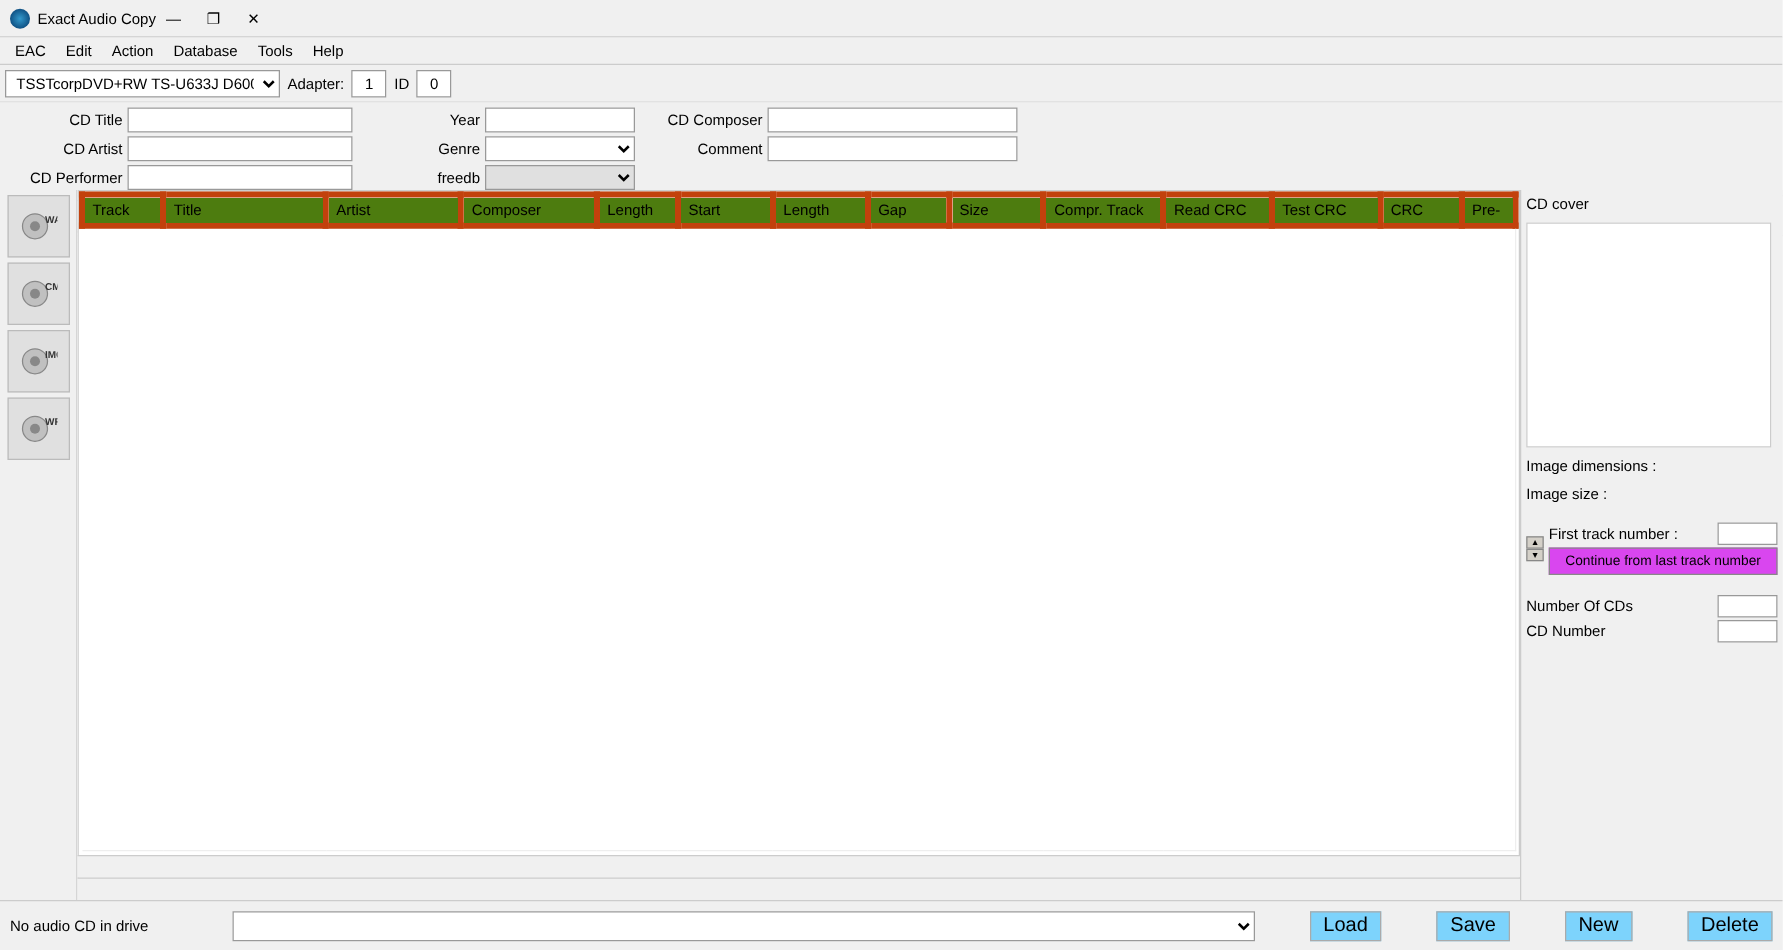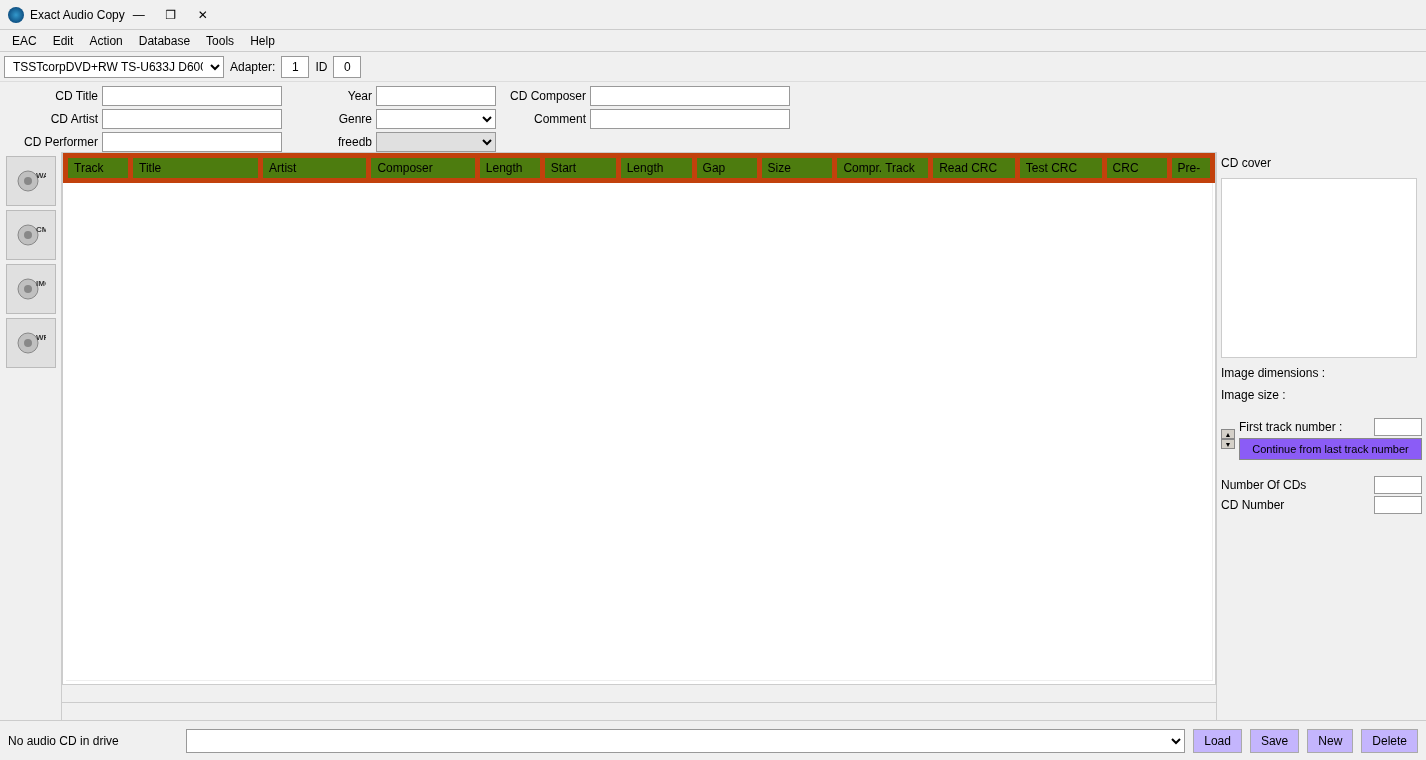--- a/index.html
+++ b/index.html
@@ -81,20 +81,21 @@
       background: #fff;
       font-size: 12px;
       text-align: center;
     }
 
     
     #cd-info {
       background: #f0f0f0;
       padding: 4px 8px;
       display: flex;
+      gap: 12px;
       align-items: flex-start;
       border-bottom: 1px solid #ddd;
     }
     #cd-info .col { display: flex; flex-direction: column; gap: 3px; }
     #cd-info .row { display: flex; align-items: center; gap: 4px; }
     #cd-info .row label { font-size: 12px; width: 90px; text-align: right; }
     #cd-info .row input[type=text] {
       height: 20px;
       font-size: 12px;
       border: 1px solid #999;
@@ -243,21 +244,21 @@
       width: 48px;
       height: 18px;
       border: 1px solid #999;
       background: #fff;
       font-size: 12px;
       text-align: center;
     }
     #continue-btn {
       width: 100%;
       height: 22px;
-      background: #8b5cf6;
+      background: #d946ef;
       border: 1px solid #888;
       cursor: pointer;
       font-size: 11px;
       text-align: center;
     }
 
     
     #status-bar {
       position: absolute;
       left: 0; right: 0; bottom: 0;
@@ -276,24 +277,25 @@
     #status-bar select {
       flex: 1;
       height: 24px;
       font-size: 12px;
       border: 1px solid #999;
       background: #fff;
     }
     .status-btn {
       height: 24px;
       padding: 0 10px;
-      background: #c4b5fd;
+      background: #7dd3fc;
       border: 1px solid #aaa;
       cursor: pointer;
-      font-size: 12px;
+      font-size: 16px;
+      margin-left: 36px;
     }
   </style>
 </head>
 <body>
 
 <div id="title-bar">
   <div class="app-icon"></div>
   <span>Exact Audio Copy</span>
   <div class="window-controls">
     <button>—</button>

